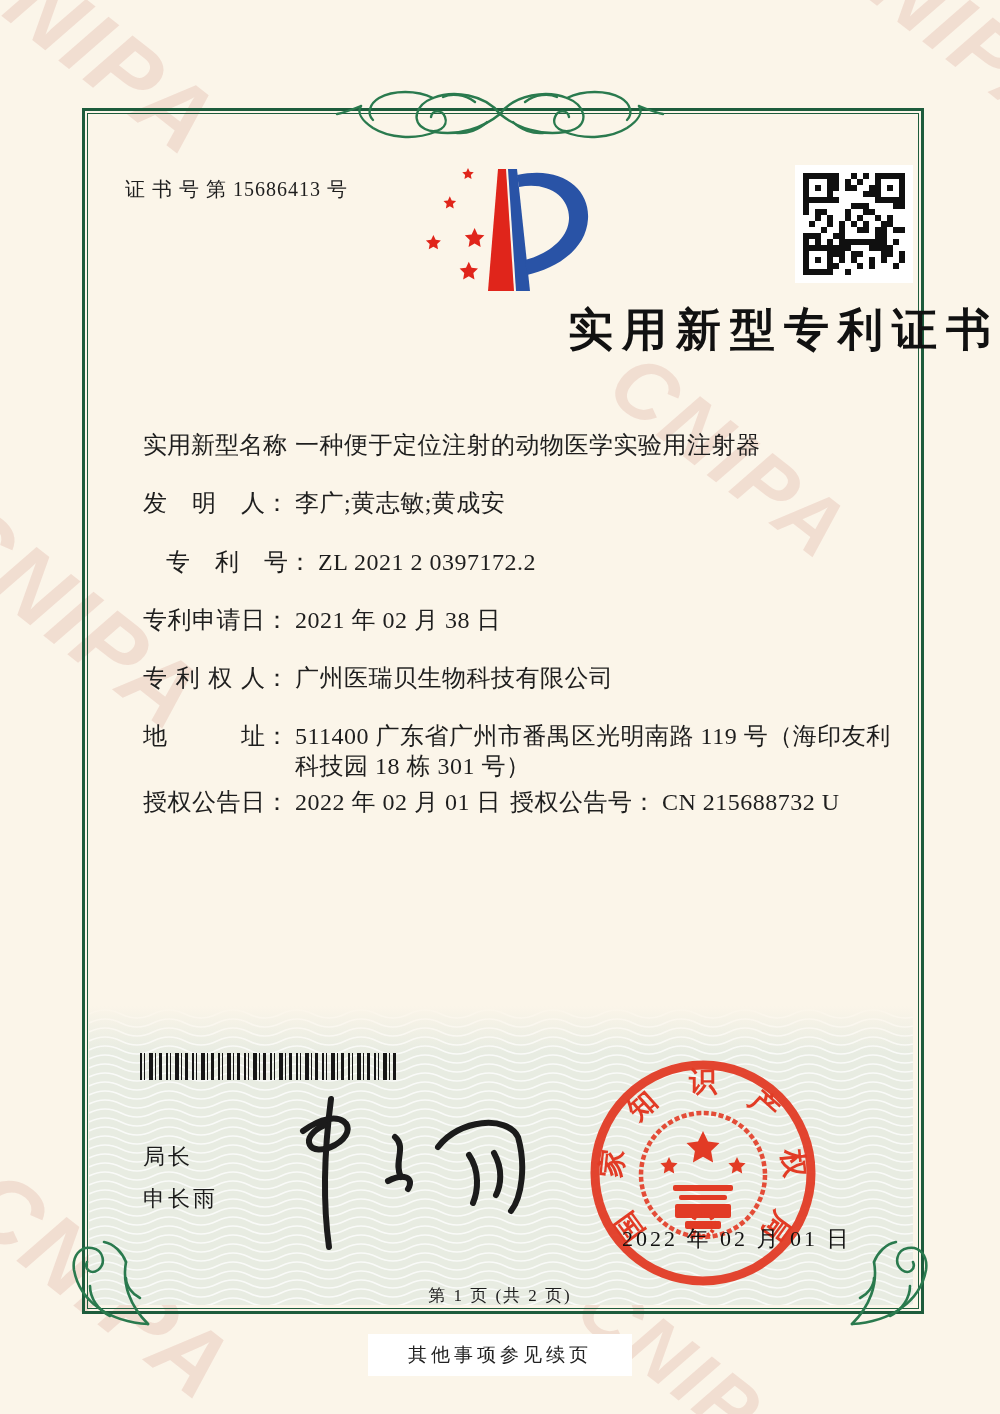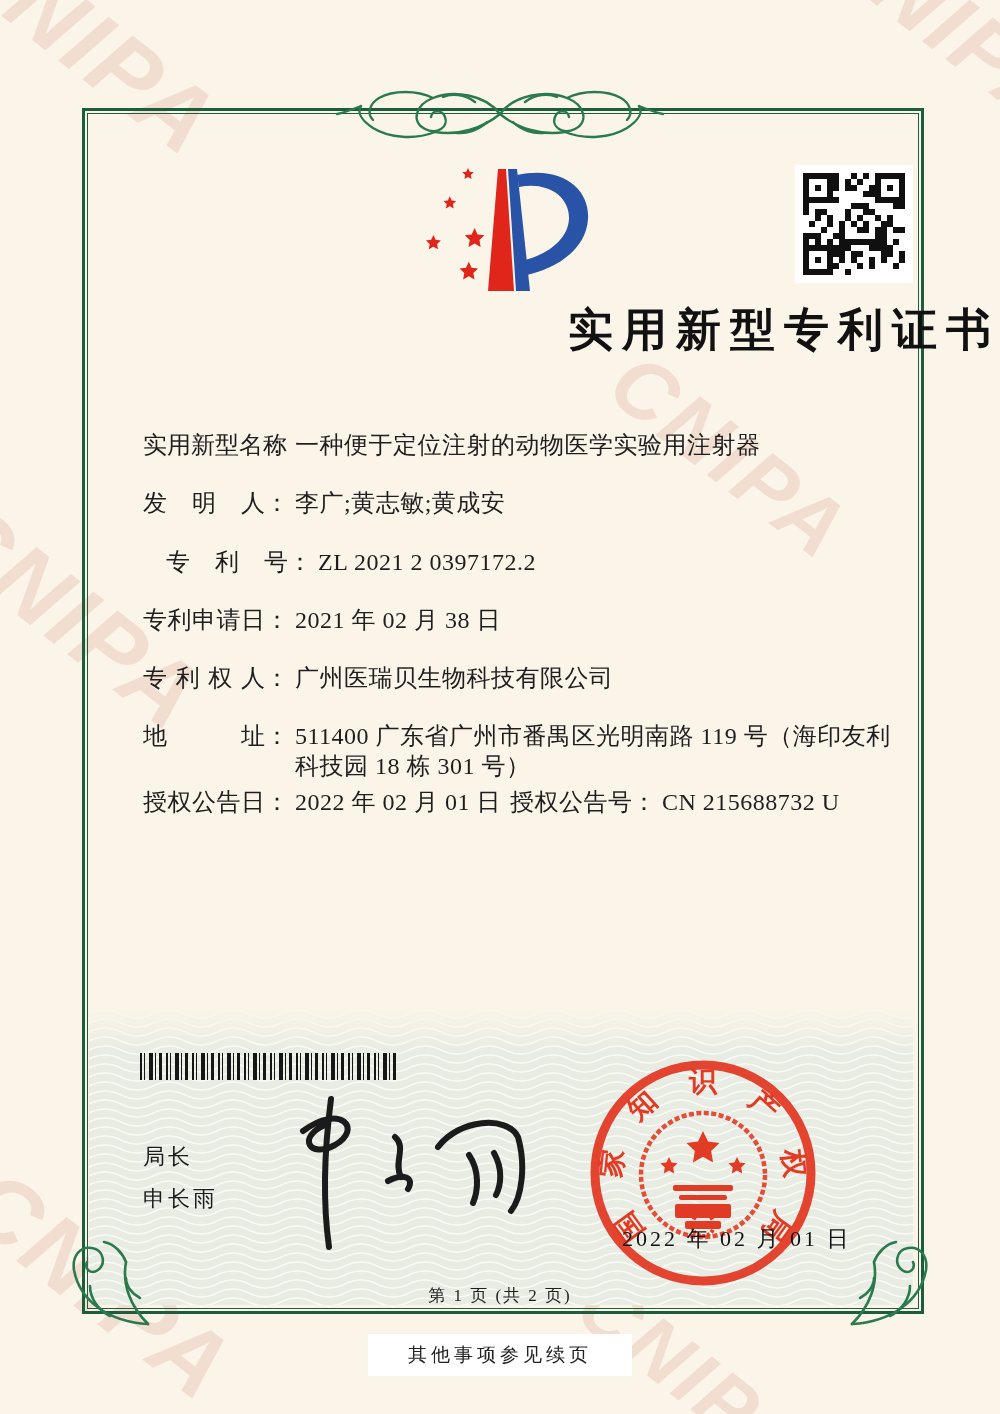--- a/index.html
+++ b/index.html
@@ -181,20 +181,21 @@
   <svg class="corner-fl" style="left:844px;top:1236px;transform:scaleX(-1);" width="96" height="96" viewBox="0 0 96 96">
     <g fill="none" stroke="#2a7a4e" stroke-width="2.6" stroke-linecap="round">
       <path d="M88,88 C50,86 20,66 14,34 C12,20 20,10 32,12 C44,14 46,28 38,34 C31,39 24,33 27,26"></path>
       <path d="M88,88 C70,70 62,48 66,26"></path>
       <path d="M50,80 C38,74 30,62 30,50"></path>
       <path d="M66,26 C62,16 54,8 44,6"></path>
       <path d="M80,62 C72,58 66,50 66,42"></path>
     </g>
   </svg>
 
+  <div class="cert-no">证 书 号 第 15686413 号</div>
 
   <svg class="logo" width="172" height="132" viewBox="0 0 172 132">
     <g fill="#e0251b">
       <path d="M36,46 l3.5,7.5 8,1 -5.8,5.6 1.4,8 -7.1,-3.9 -7.1,3.9 1.4,-8 -5.8,-5.6 8,-1 z" transform="translate(8,8) scale(0.55)"></path>
       <path d="M36,46 l3.5,7.5 8,1 -5.8,5.6 1.4,8 -7.1,-3.9 -7.1,3.9 1.4,-8 -5.8,-5.6 8,-1 z" transform="translate(28,-18) scale(0.5)"></path>
       <path d="M36,46 l3.5,7.5 8,1 -5.8,5.6 1.4,8 -7.1,-3.9 -7.1,3.9 1.4,-8 -5.8,-5.6 8,-1 z" transform="translate(22,26) scale(0.85)"></path>
       <path d="M36,46 l3.5,7.5 8,1 -5.8,5.6 1.4,8 -7.1,-3.9 -7.1,3.9 1.4,-8 -5.8,-5.6 8,-1 z" transform="translate(-12,42) scale(0.65)"></path>
       <path d="M36,46 l3.5,7.5 8,1 -5.8,5.6 1.4,8 -7.1,-3.9 -7.1,3.9 1.4,-8 -5.8,-5.6 8,-1 z" transform="translate(18,62) scale(0.8)"></path>
       <polygon points="76,6 84,6 92,128 66,128"></polygon>
     </g>

